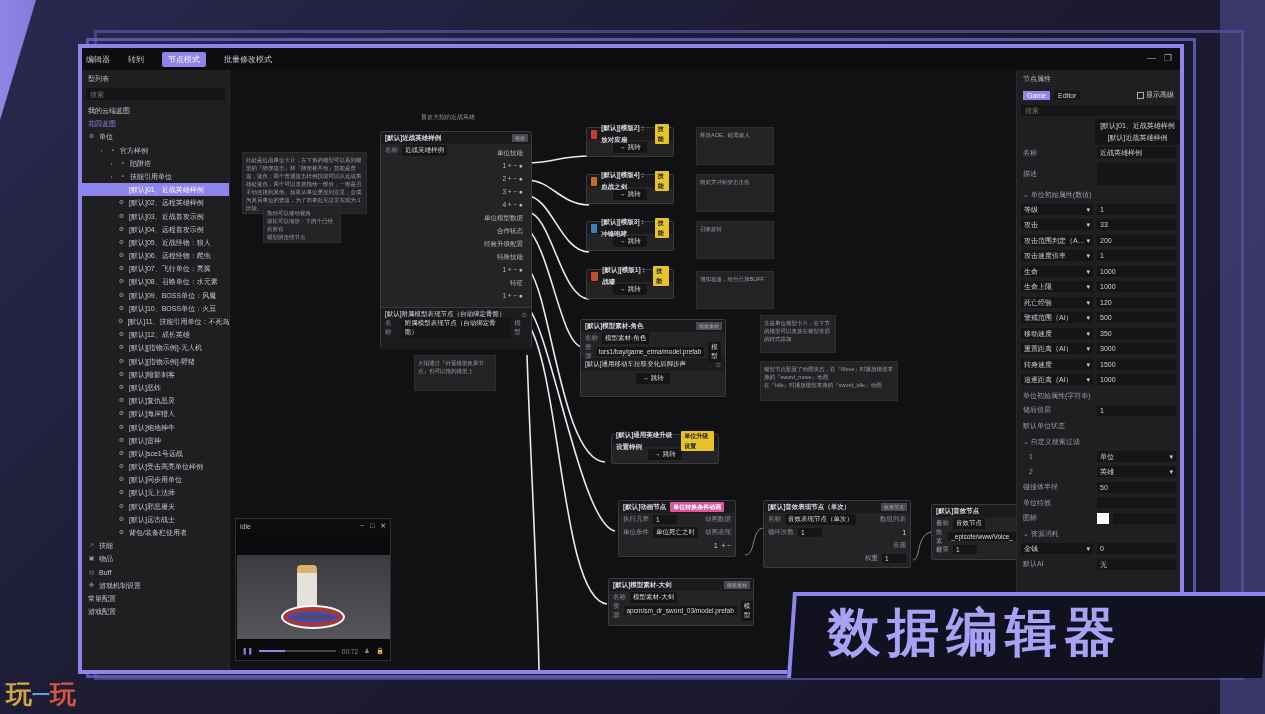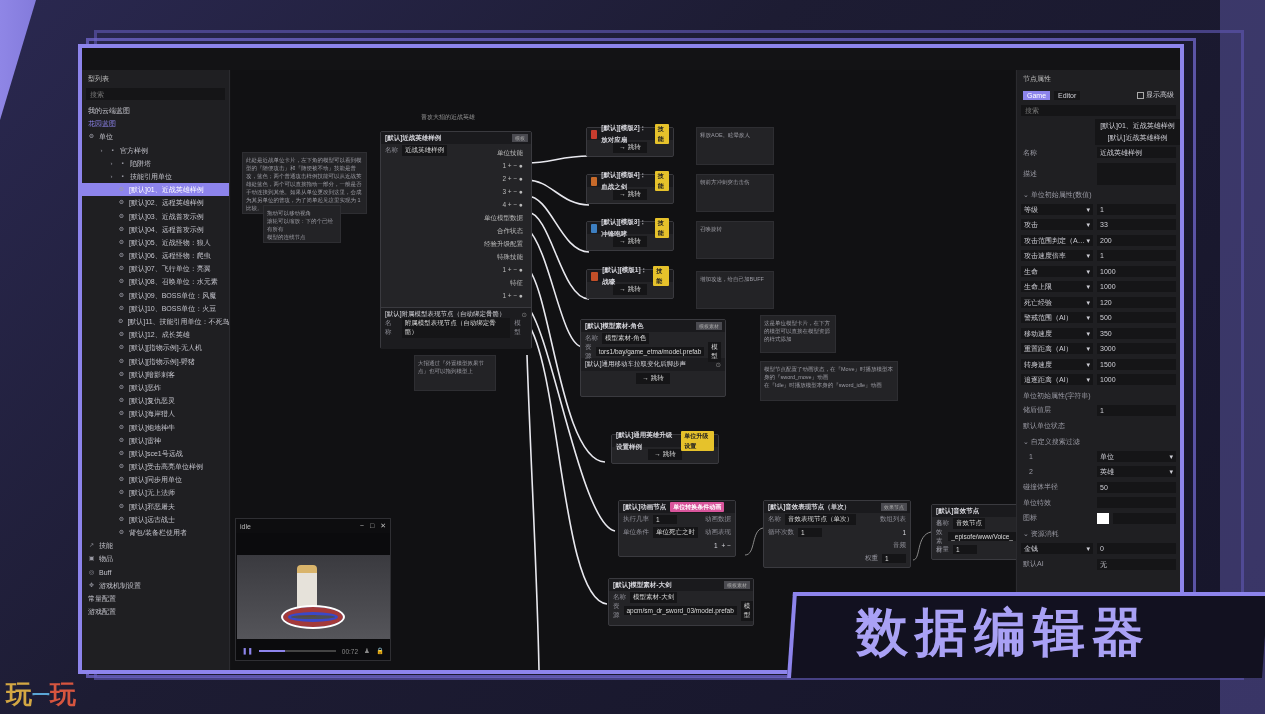--- a/index.html
+++ b/index.html
@@ -35,35 +35,45 @@
 .node .fld{background:#151517;padding:1px 3px;color:#ddd}
 .node .jump{margin:2px auto;width:34px;text-align:center;background:#151517;padding:1px 0;color:#ddd}
 .note{position:absolute;background:#232326;border:1px solid #2e2e32;font-size:5.5px;color:#9e9ea6;padding:3px;line-height:8px}
 .pr-row{display:flex;align-items:center;height:15.5px;gap:4px;padding:0 4px}
 .pr-key{width:72px;background:#151517;height:11px;line-height:11px;padding:0 3px;display:flex;justify-content:space-between;color:#cfcfd6}
 .pr-val{flex:1;background:#151517;height:11px;line-height:11px;padding:0 3px;color:#cfcfd6}
 .pr-lbl{width:72px;color:#9a9aa4;padding-left:2px}
 .pr-sec{height:15px;line-height:15px;padding-left:6px;color:#9a9aa4}
 .preview{position:absolute;left:153px;top:470px;width:156px;height:143px;background:#0b0b0d;border:1px solid #2f2f33}
 .banner{position:absolute;left:790px;top:592px;width:475px;height:86px;background:#121120;border-top:4px solid #8d84ec;border-left:4px solid #8d84ec;transform:skewX(-4deg)}
-.banner-text{position:absolute;left:856px;top:598px;font-size:52px;font-weight:bold;color:#a9a1f5;letter-spacing:7px;font-family:"DejaVu Sans",sans-serif}
+.banner-text{position:absolute;left:828px;top:598px;font-size:52px;font-weight:bold;color:#a9a1f5;letter-spacing:7px;font-family:"DejaVu Sans",sans-serif}
 .logo{position:absolute;left:6px;top:677px;font-size:26px;font-weight:bold;font-family:"DejaVu Serif",serif;display:flex;align-items:center}
 svg.wires{position:absolute;left:0;top:0;width:784px;height:600px;pointer-events:none}
 </style>
 </head>
 <body>
 
 <div class="bg"></div>
 <div class="bg-slab-left"></div>
 <div class="bg-stripe" style="left:1220px;top:0;width:45px;height:714px;opacity:.35"></div>
 <div class="frame-outer"></div>
 <div class="frame-mid"></div>
 <div class="frame"></div>
 
 <div class="win">
+  <div class="topbar">
+    <span>编辑器</span>
+    <span class="tab">转到</span>
+    <span class="tab active">节点模式</span>
+    <span class="tab">批量修改模式</span>
+    <div class="winctl">
+      <span>—</span>
+      <span>❐</span>
+    </div>
+  </div>
 
   <div class="sidebar">
     <div class="sb-title">型列表</div>
     <div class="sb-search">搜索</div>
     <ul class="sb-list" id="sb-list">
         <li style="padding-left: 6px;">
           <span>我的云端蓝图</span>
         </li>
         <li class="link" style="padding-left: 6px;">
           <span>花园蓝图</span>

